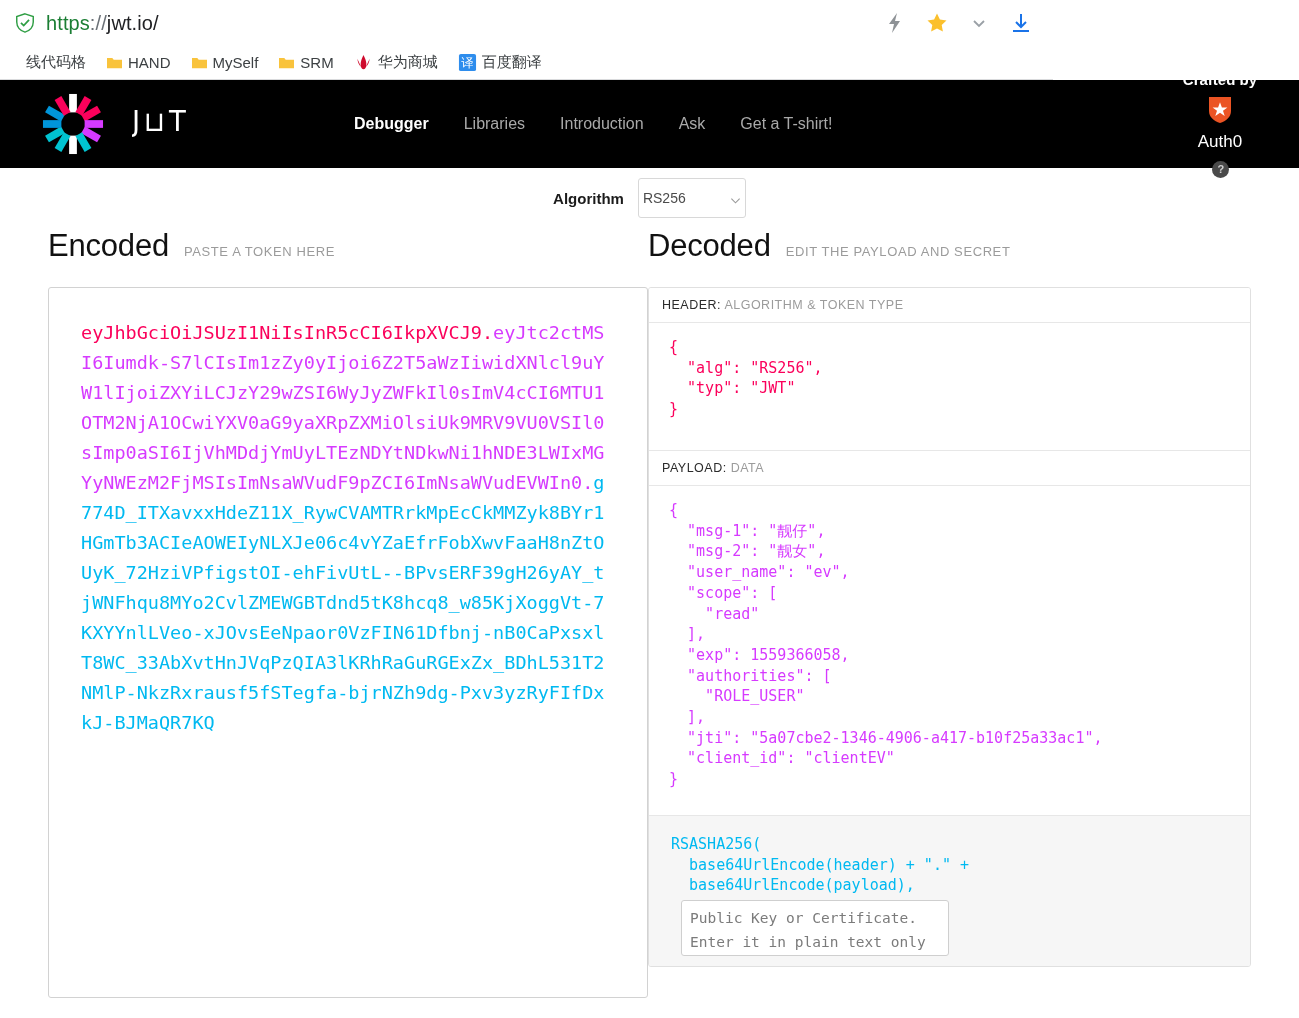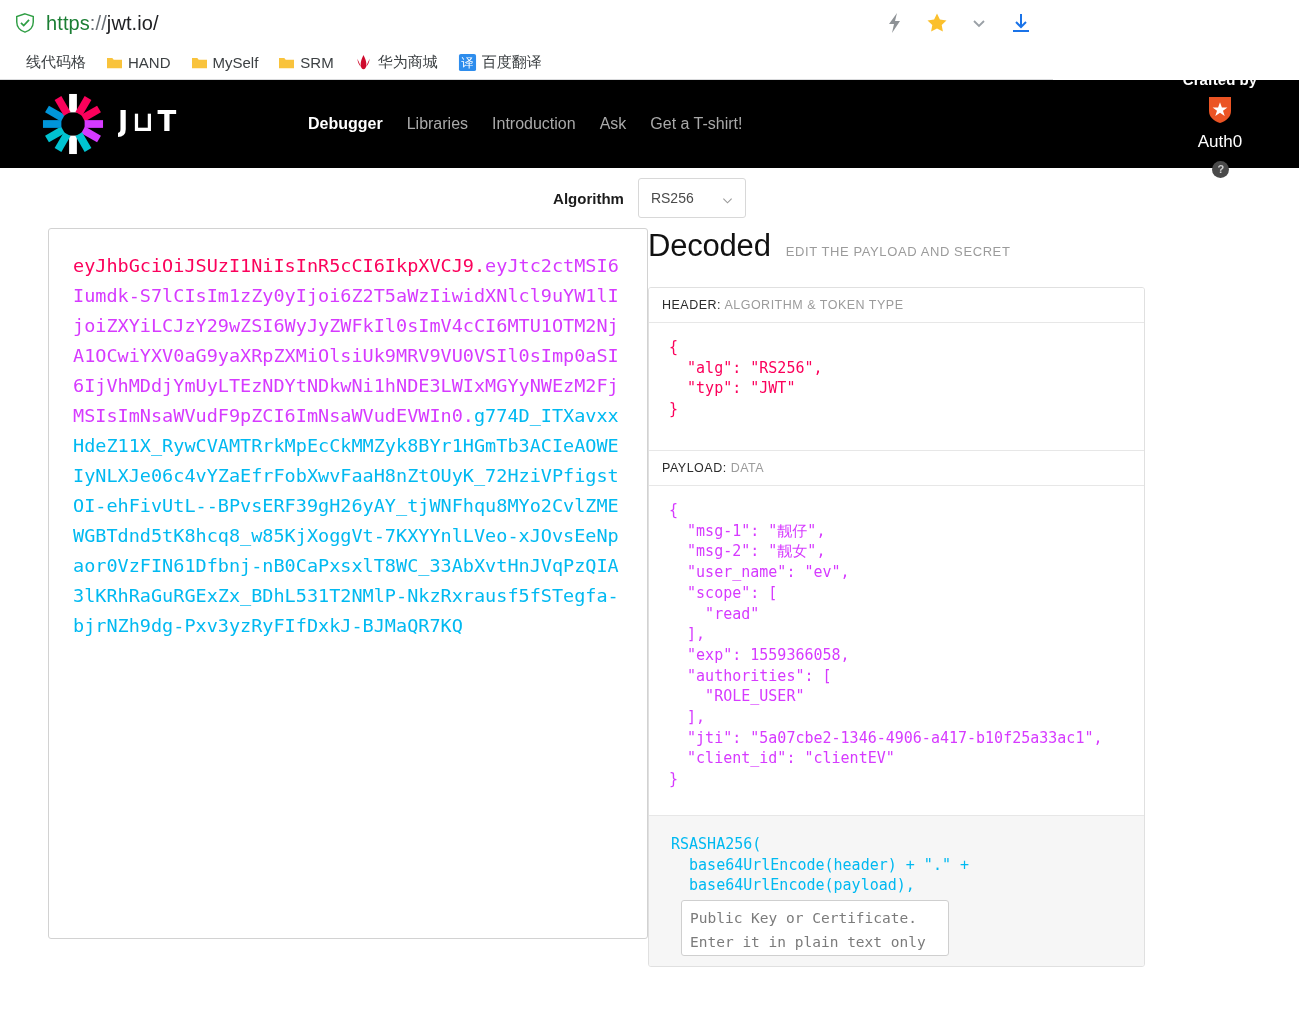--- a/index.html
+++ b/index.html
@@ -33,24 +33,24 @@
   .bm { display:flex; align-items:center; gap:5px; padding:2px 5px; border-radius:3px; }
   .bm-label { font-size:15px; color:#3c4043; }
   .folder-icon { width:17px; height:15px; flex:0 0 17px; }
   .bm-img { width:19px; height:19px; flex:0 0 19px; }
 
   
   .site-header {
     height:88px; background:#000000; display:flex; align-items:center;
     padding:0 42px; position:relative;
   }
-  .brand { display:flex; align-items:center; gap:14px;font-weight:bold; }
+  .brand { display:flex; align-items:center; gap:28px; }
   .logo-mark { width:62px; height:62px; }
   .logo-word { height:36px; }
-  .main-nav { display:flex; align-items:center; gap:24px; margin-left:80px; }
+  .main-nav { display:flex; align-items:center; gap:35px; margin-left:112px; }
   .nav-link { font-size:16px; color:#a9a9a9; text-decoration:none; white-space:nowrap; }
   .nav-link.active { color:#ffffff; font-weight:bold; }
   .crafted {
     margin-left:auto; display:flex; align-items:center; gap:9px;
     color:#ffffff; font-size:15px; font-weight:bold;flex-direction:column;
   }
   .auth0-mark { width:24px; height:26px; }
   .auth0-word { font-size:17px; color:#ffffff; font-weight:normal; }
   .help-dot {
     width:17px; height:17px; border-radius:50%; background:#4a4a4a;
@@ -59,45 +59,45 @@
   }
 
   
   .algo-row {
     height:60px; display:flex; align-items:center; justify-content:center;
     gap:14px; background:#ffffff;
   }
   .algo-label { font-size:15px; font-weight:bold; color:#1b1b1b; }
   .algo-select {
     width:108px; height:40px; border:1px solid #d8d8d8; border-radius:3px;
-    background:#fff; display:flex; align-items:center; padding:0 12px;
+    background:#fff; display:flex; align-items:center; padding:0 4px;
     font-size:14px; color:#4b4b4b; position:relative;
   }
   .algo-select .caret {
     margin-left:auto; width:11px; height:11px;
   }
 
   
   .panels { display:flex; padding:0 48px; gap:0; }
   .col-left  { width:600px; }
-  .col-right { width:497px; margin-left:0; }
+  .col-right { width:603px; margin-left:0; }
   .spacer-mid { width:0px; }
 
   .panel-title-row { display:flex; align-items:baseline; gap:15px; margin-bottom:23px; }
   .panel-title { font-size:31px; font-weight:normal; color:#111111; letter-spacing:-.2px; }
   .panel-sub { font-size:13px; color:#9b9b9b; letter-spacing:.6px; }
 
   .encoded-box {
     border:1px solid #d2d2d2; border-radius:3px; background:#ffffff;
     padding:22px 24px 10px 24px; height:711px; overflow:hidden;
   }
   .token {
     font-family:"DejaVu Sans Mono","Liberation Mono",monospace;
     font-size:18.5px; line-height:30px; word-break:break-all;
-    white-space:pre-wrap; margin:0;
+    white-space:pre-wrap; margin:8px;
   }
   .t-header { color:#fb015b; }
   .t-payload { color:#d63aff; }
   .t-sig { color:#00b9f1; }
   .t-dot-h { color:#fb015b; }
   .t-dot-p { color:#d63aff; }
 
   .decoded-stack { border:1px solid #e0e0e0; border-radius:3px; overflow:hidden; background:#fff; }
   .dec-label {
     padding:10px 13px; font-size:12.5px; letter-spacing:.5px;
@@ -282,20 +282,24 @@
       <svg viewBox="0 0 12 12" width="11" height="11">
           <path d="M1.5 4 L6 8.5 L10.5 4" fill="none" stroke="#9a9a9a" stroke-width="1.2"></path>
         </svg>
     </span>
   </div>
 </div>
 
 <div class="panels">
 
   <div class="col-left">
+    <div class="panel-title-row">
+      <span class="panel-title">Encoded</span>
+      <span class="panel-sub">PASTE A TOKEN HERE</span>
+    </div>
     <div class="encoded-box">
       <p class="token"><span class="t-header">eyJhbGciOiJSUzI1NiIsInR5cCI6IkpXVCJ9</span><span class="t-dot-h">.</span><span class="t-payload">eyJtc2ctMSI6Iumdk-S7lCIsIm1zZy0yIjoi6Z2T5aWzIiwidXNlcl9uYW1lIjoiZXYiLCJzY29wZSI6WyJyZWFkIl0sImV4cCI6MTU1OTM2NjA1OCwiYXV0aG9yaXRpZXMiOlsiUk9MRV9VU0VSIl0sImp0aSI6IjVhMDdjYmUyLTEzNDYtNDkwNi1hNDE3LWIxMGYyNWEzM2FjMSIsImNsaWVudF9pZCI6ImNsaWVudEVWIn0</span><span class="t-dot-p">.</span><span class="t-sig">g774D_ITXavxxHdeZ11X_RywCVAMTRrkMpEcCkMMZyk8BYr1HGmTb3ACIeAOWEIyNLXJe06c4vYZaEfrFobXwvFaaH8nZtOUyK_72HziVPfigstOI-ehFivUtL--BPvsERF39gH26yAY_tjWNFhqu8MYo2CvlZMEWGBTdnd5tK8hcq8_w85KjXoggVt-7KXYYnlLVeo-xJOvsEeNpaor0VzFIN61Dfbnj-nB0CaPxsxlT8WC_33AbXvtHnJVqPzQIA3lKRhRaGuRGExZx_BDhL531T2NMlP-NkzRxrausf5fSTegfa-bjrNZh9dg-Pxv3yzRyFIfDxkJ-BJMaQR7KQ</span></p>
     </div>
   </div>
 
   <div class="spacer-mid"></div>
 
   <div class="col-right">
     <div class="panel-title-row">
       <span class="panel-title">Decoded</span>

